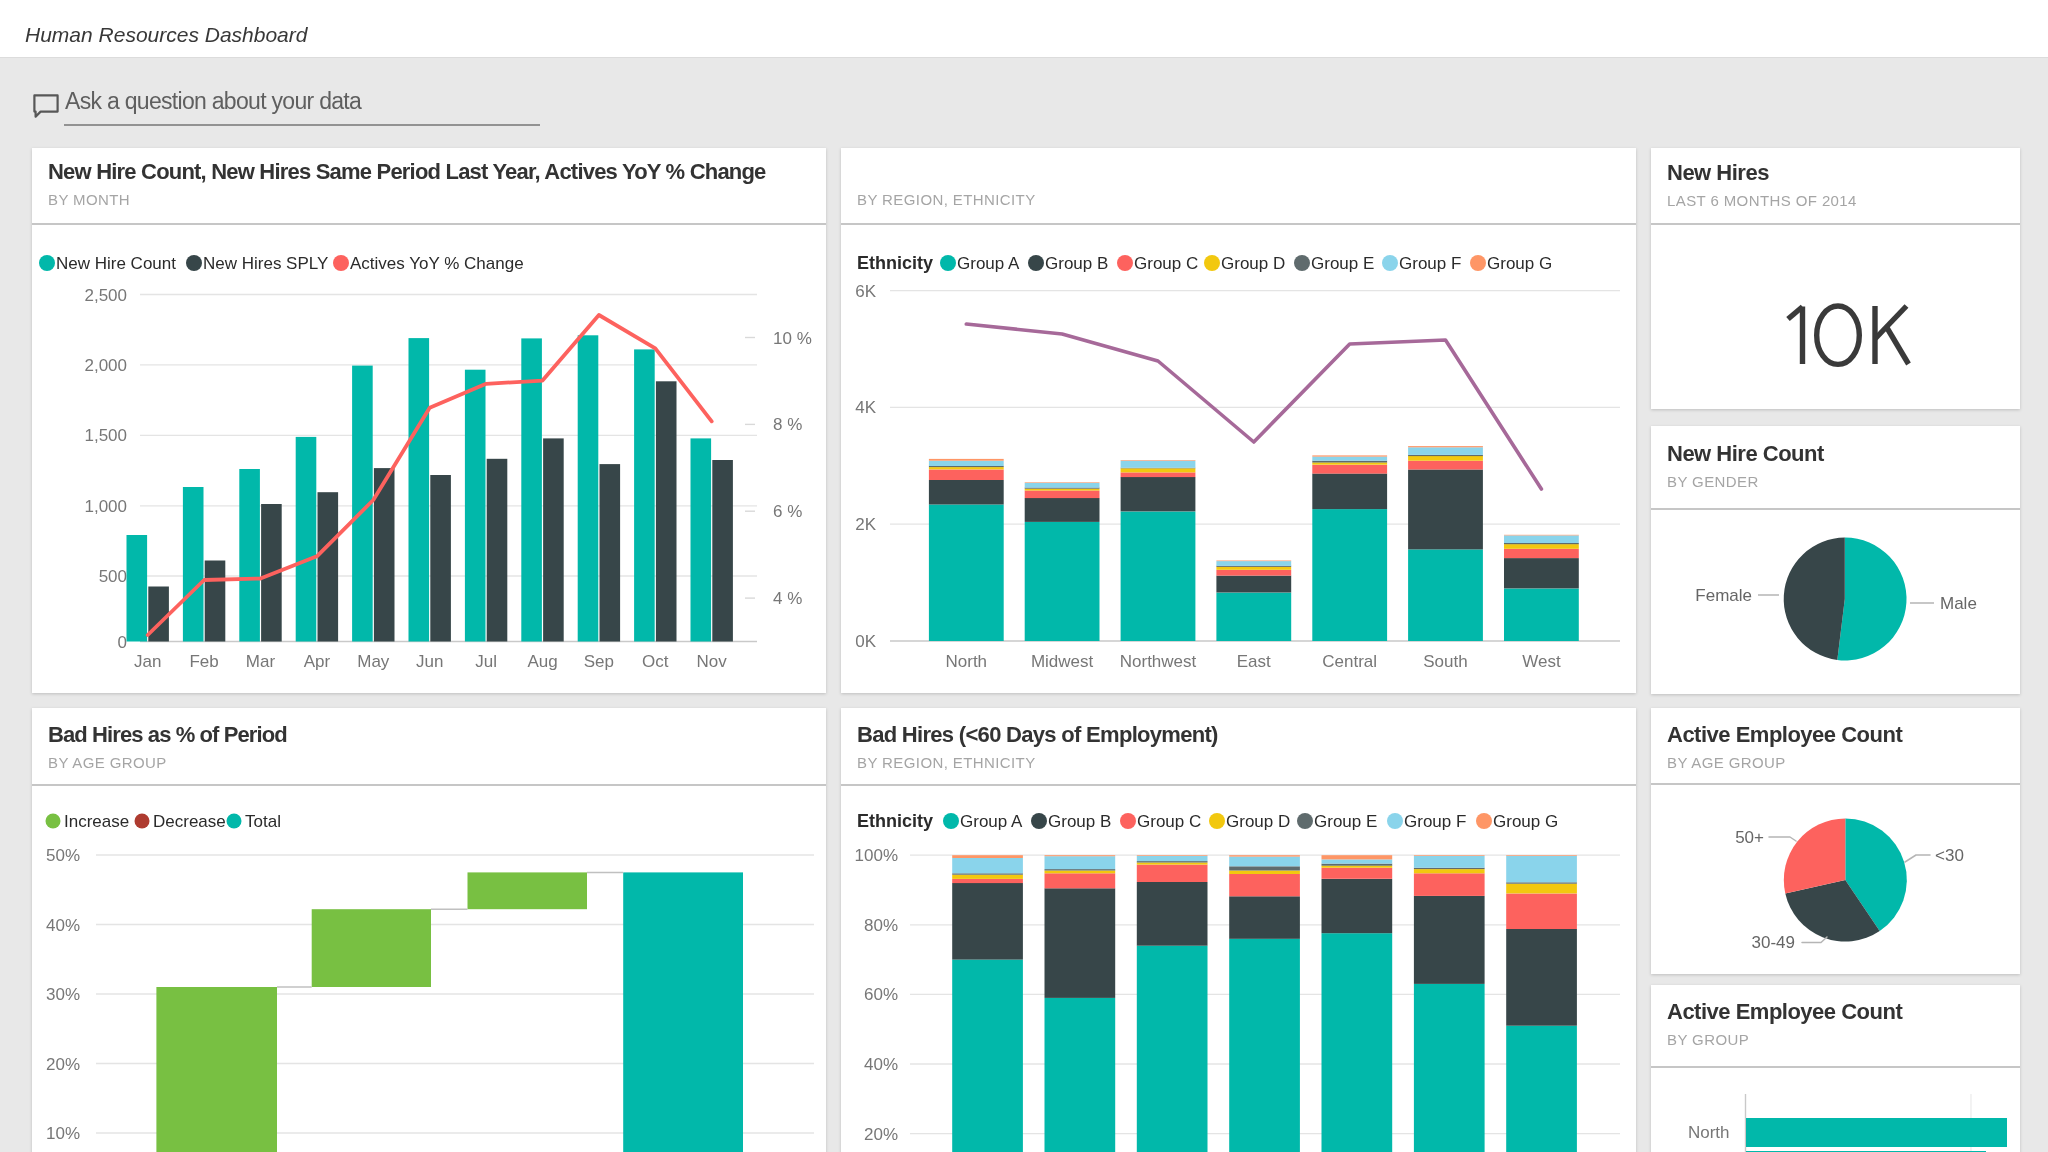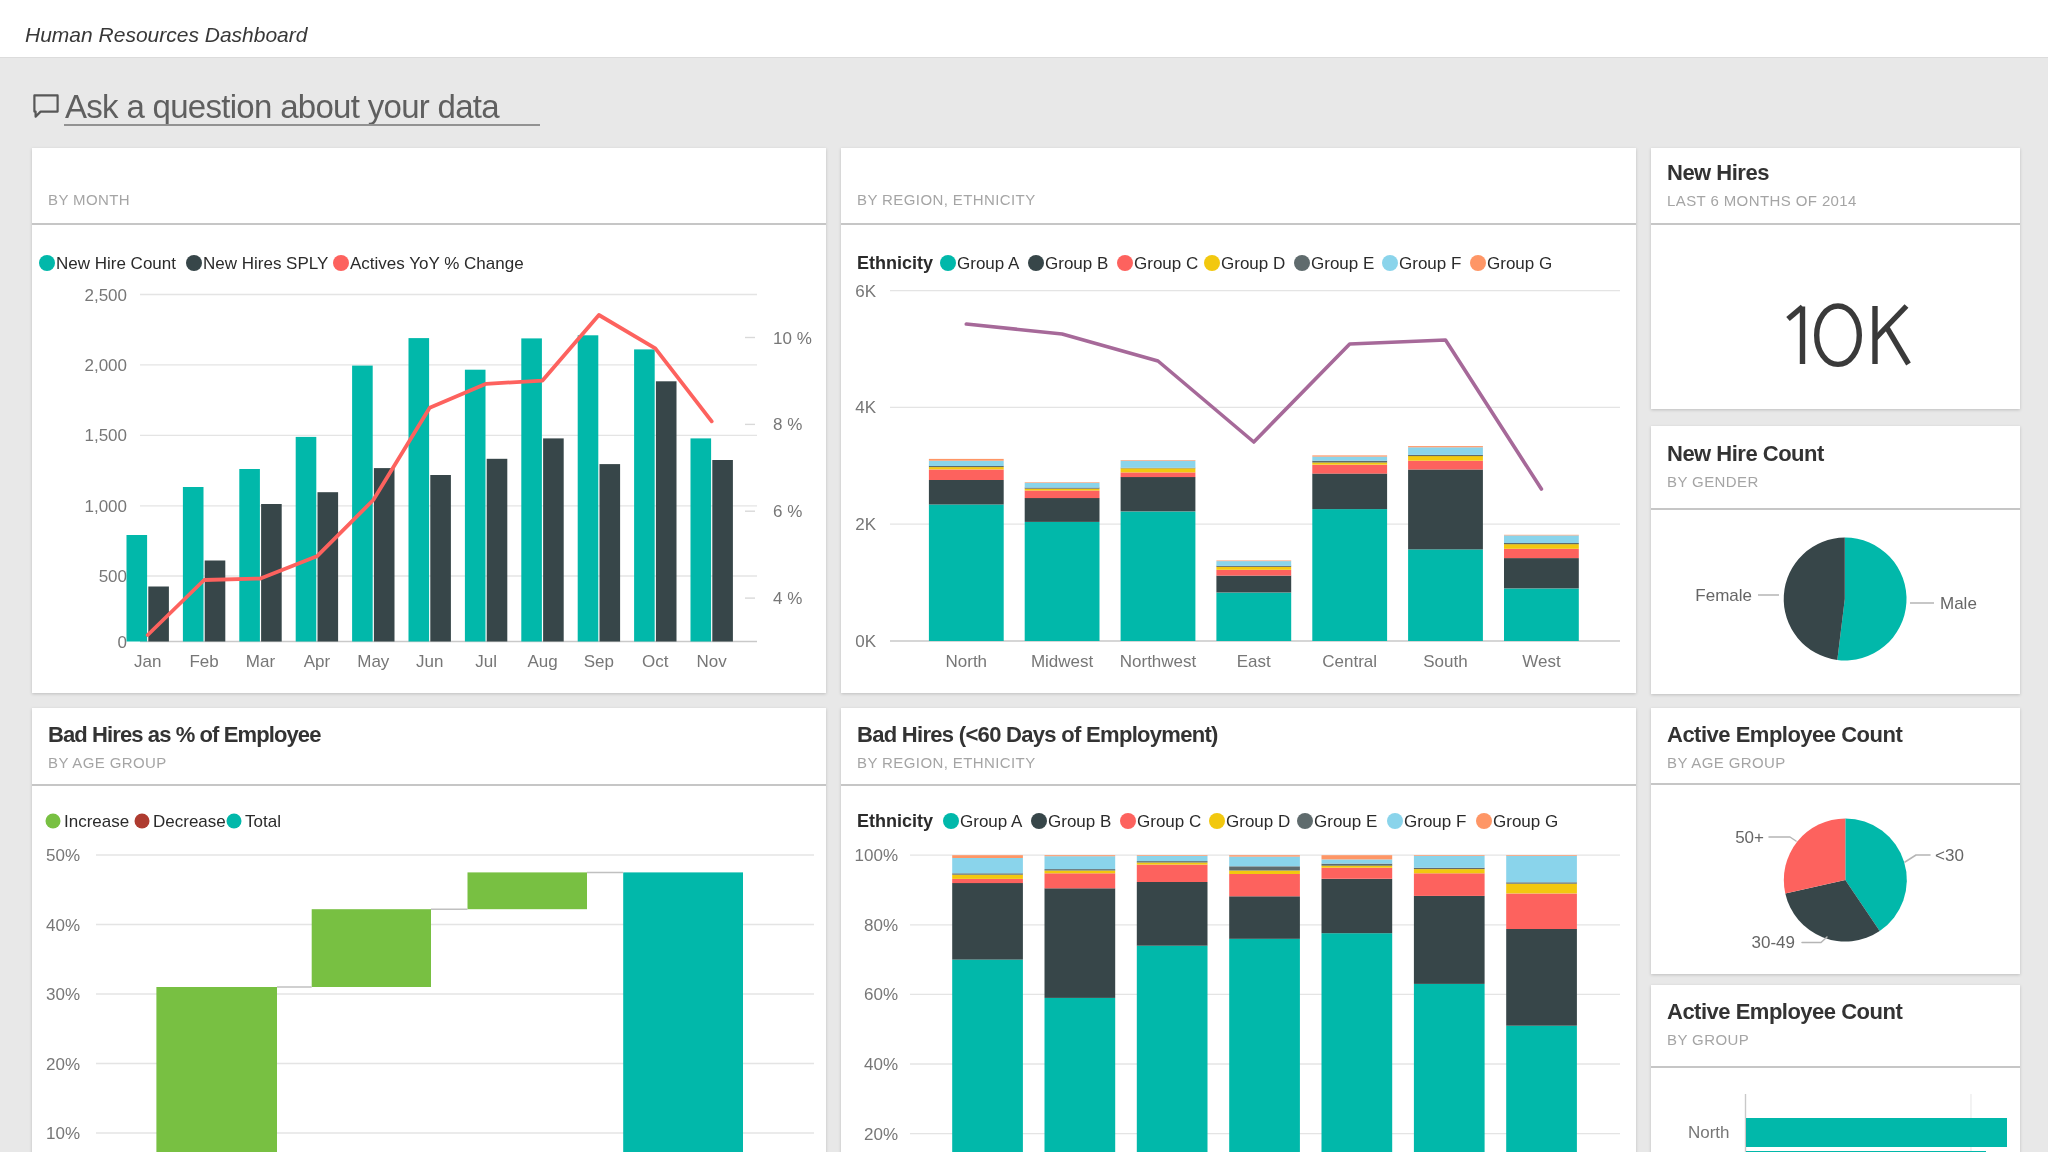--- a/index.html
+++ b/index.html
@@ -7,23 +7,24 @@
 .tt{position:absolute;left:16px;white-space:nowrap;font-weight:bold;font-size:22px;color:#333;}
 .st{position:absolute;left:16px;white-space:nowrap;font-size:15px;color:#a5a5a5;letter-spacing:0.4px;}
 .sep{position:absolute;left:0;width:100%;height:0;border-top:2px solid #c6c6c6;}
 svg{position:absolute;left:0;top:0;}
 </style></head><body>
 <div style="position:absolute;left:0;top:0;width:2048px;height:57px;background:#fff;border-bottom:1px solid #dcdcdc;"></div>
 <div style="position:absolute;left:25px;top:23px;font-size:21px;color:#383838;font-style:italic;">Human Resources Dashboard</div>
 <svg style="left:33px;top:94px;" width="26" height="26" viewBox="0 0 26 26">
 <path d="M1.4,1.4 h23.2 v16.2 h-17 l-5,5 v-5 h-1.2 z" fill="none" stroke="#575757" stroke-width="2.2" stroke-linejoin="round"></path>
 </svg>
-<div style="position:absolute;left:65px;top:88px;font-size:33px;letter-spacing:-0.7px;color:#5f5f5f;">Ask a question about your data</div>
+<div style="position:absolute;left:65px;top:88px;font-size:23px;letter-spacing:-0.7px;color:#5f5f5f;">Ask a question about your data</div>
 <div style="position:absolute;left:64px;top:124px;width:476px;height:2px;background:#929292;"></div>
 <div class="card" style="left:32px;top:148px;width:794px;height:545px;">
+    <div class="tt" style="top:11px;letter-spacing:-0.8px;">New Hire Count, New Hires Same Period Last Year, Actives YoY % Change</div>
     <div class="st" style="top:43px;">BY MONTH</div>
     <div class="sep" style="top:75px;"></div>
     <svg width="794" height="545" viewBox="0 0 794 545">
       <circle cx="15.0" cy="115.0" r="8" fill="#01B8AA"></circle>
       <text x="24.0" y="121.0" font-size="17" fill="#2b2b2b" text-anchor="start" font-weight="normal">New Hire Count</text>
       <circle cx="162.0" cy="115.0" r="8" fill="#374649"></circle>
       <text x="171.0" y="121.0" font-size="17" fill="#2b2b2b" text-anchor="start" font-weight="normal">New Hires SPLY</text>
       <circle cx="309.0" cy="115.0" r="8" fill="#FD625E"></circle>
       <text x="318.0" y="121.0" font-size="17" fill="#2b2b2b" text-anchor="start" font-weight="normal">Actives YoY % Change</text>
       <line x1="108.0" y1="146.5" x2="725.0" y2="146.5" stroke="#e4e4e4" stroke-width="1.3"></line>
@@ -218,21 +219,21 @@
     <div class="sep" style="top:81px;"></div>
     <svg width="369" height="320" viewBox="0 0 369 320">
       <line x1="320.0" y1="109.0" x2="320.0" y2="330.0" stroke="#ececec" stroke-width="1.3"></line>
       <line x1="94.5" y1="109.0" x2="94.5" y2="330.0" stroke="#c9c9c9" stroke-width="1.4"></line>
       <rect x="95.0" y="133.0" width="261.0" height="29.0" fill="#01B8AA"></rect>
       <rect x="95.0" y="166.0" width="240.0" height="29.0" fill="#01B8AA"></rect>
       <text x="78.5" y="153.0" font-size="17" fill="#777777" text-anchor="end" font-weight="normal">North</text>
     </svg>
   </div>
 <div class="card" style="left:32px;top:708px;width:794px;height:600px;">
-    <div class="tt" style="top:14px;letter-spacing:-0.9px;">Bad Hires as % of Employee</div>
+    <div class="tt" style="top:14px;letter-spacing:-0.9px;">Bad Hires as % of Period</div>
     <div class="st" style="top:46px;">BY AGE GROUP</div>
     <div class="sep" style="top:76px;"></div>
     <svg width="794" height="600" viewBox="0 0 794 600">
       <circle cx="21.0" cy="113.0" r="7.5" fill="#78C042"></circle>
       <text x="32.0" y="119.0" font-size="17" fill="#2b2b2b" text-anchor="start" font-weight="normal">Increase</text>
       <circle cx="110.0" cy="113.0" r="7.5" fill="#AE3B30"></circle>
       <text x="121.0" y="119.0" font-size="17" fill="#2b2b2b" text-anchor="start" font-weight="normal">Decrease</text>
       <circle cx="202.0" cy="113.0" r="7.5" fill="#01B8AA"></circle>
       <text x="213.0" y="119.0" font-size="17" fill="#2b2b2b" text-anchor="start" font-weight="normal">Total</text>
       <line x1="64.0" y1="147.0" x2="782.0" y2="147.0" stroke="#e4e4e4" stroke-width="1.3"></line>

